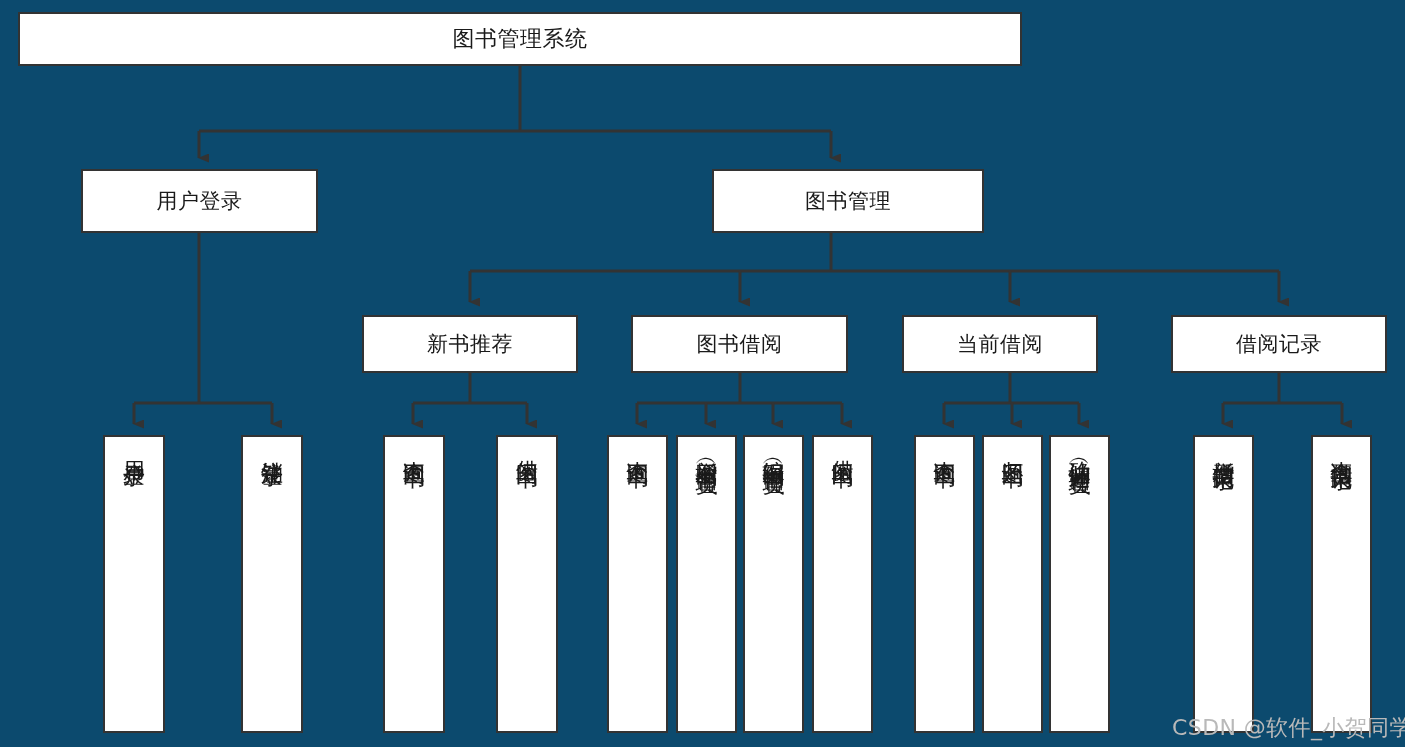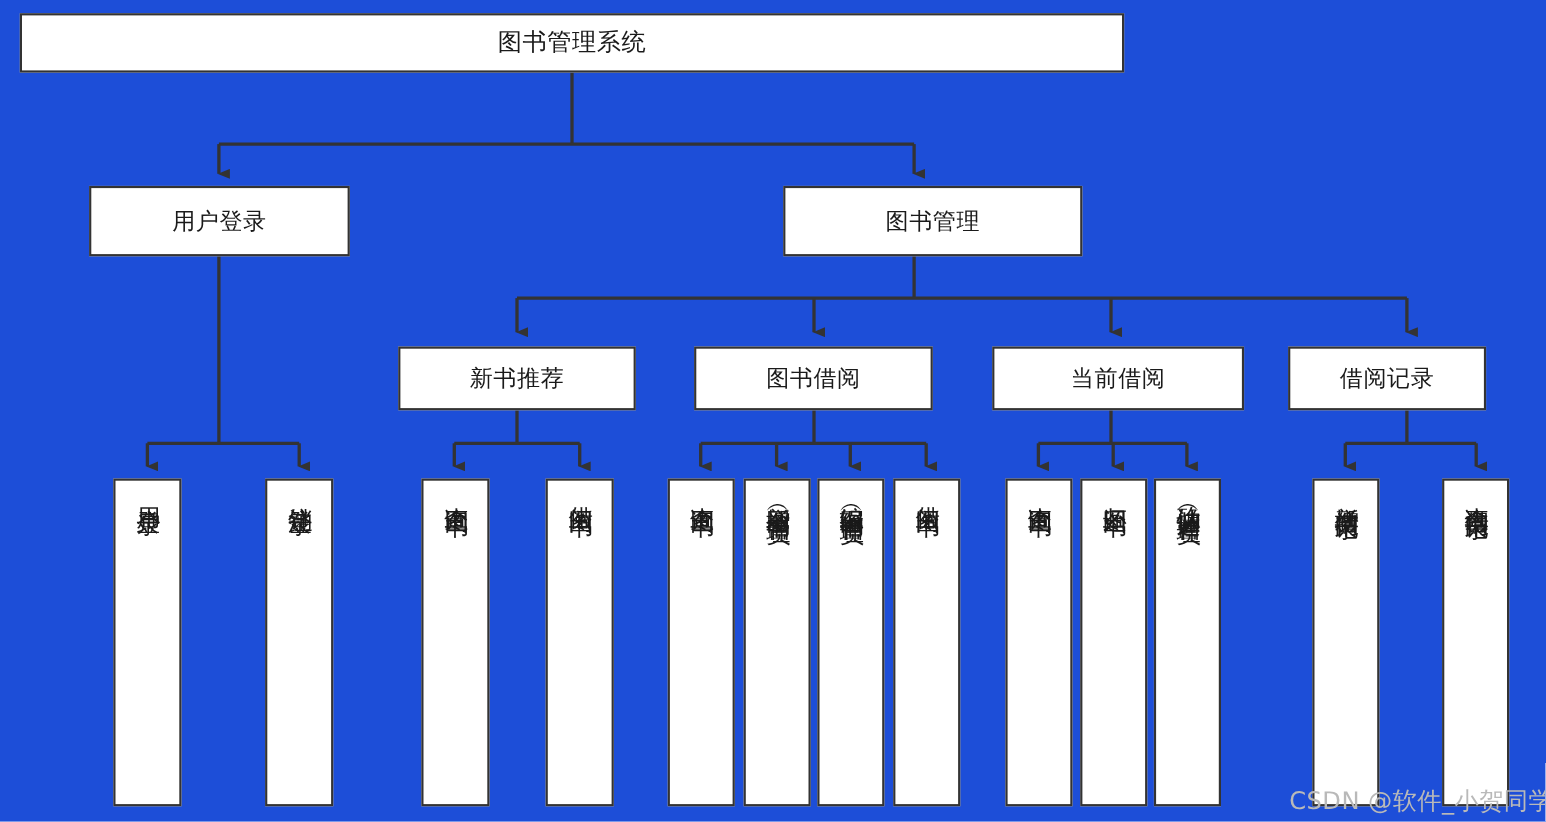--- a/index.html
+++ b/index.html
@@ -8,21 +8,21 @@
     padding: 0;
     background: #ffffff;
   }
   body {
     font-family: "DejaVu Sans", "Liberation Sans", sans-serif;
   }
   #diagram-root {
     position: relative;
     width: 1405px;
     height: 747px;
-    background: #1d4ed8;
+    background: #0c4a6e;
     overflow: hidden;
   }
   #wires {
     position: absolute;
     left: 0;
     top: 0;
     width: 1405px;
     height: 747px;
     pointer-events: none;
   }
@@ -144,24 +144,24 @@
   <div class="node horiz" style="left:712px; top:169px; width:272px; height:64px;">
     <span class="node-label">图书管理</span>
   </div>
 
   <div class="node horiz" style="left:631px; top:315px; width:217px; height:58px;">
     <span class="node-label">图书借阅</span>
   </div>
   <div class="node horiz" style="left:362px; top:315px; width:216px; height:58px;">
     <span class="node-label">新书推荐</span>
   </div>
-  <div class="node horiz" style="left:902px; top:315px; width:229px; height:58px;">
+  <div class="node horiz" style="left:902px; top:315px; width:196px; height:58px;">
     <span class="node-label">当前借阅</span>
   </div>
-  <div class="node horiz" style="left:1171px; top:315px; width:180px; height:58px;justify-content:center;">
+  <div class="node horiz" style="left:1171px; top:315px; width:216px; height:58px;justify-content:center;">
     <span class="node-label">借阅记录</span>
   </div>
 
   <div class="node vert" style="left:103px; top:435px; width:62px; height:298px;">
     <span class="node-label">用户登录</span>
   </div>
   <div class="node vert" style="left:241px; top:435px; width:62px; height:298px;">
     <span class="node-label">注销登录</span>
   </div>
 

